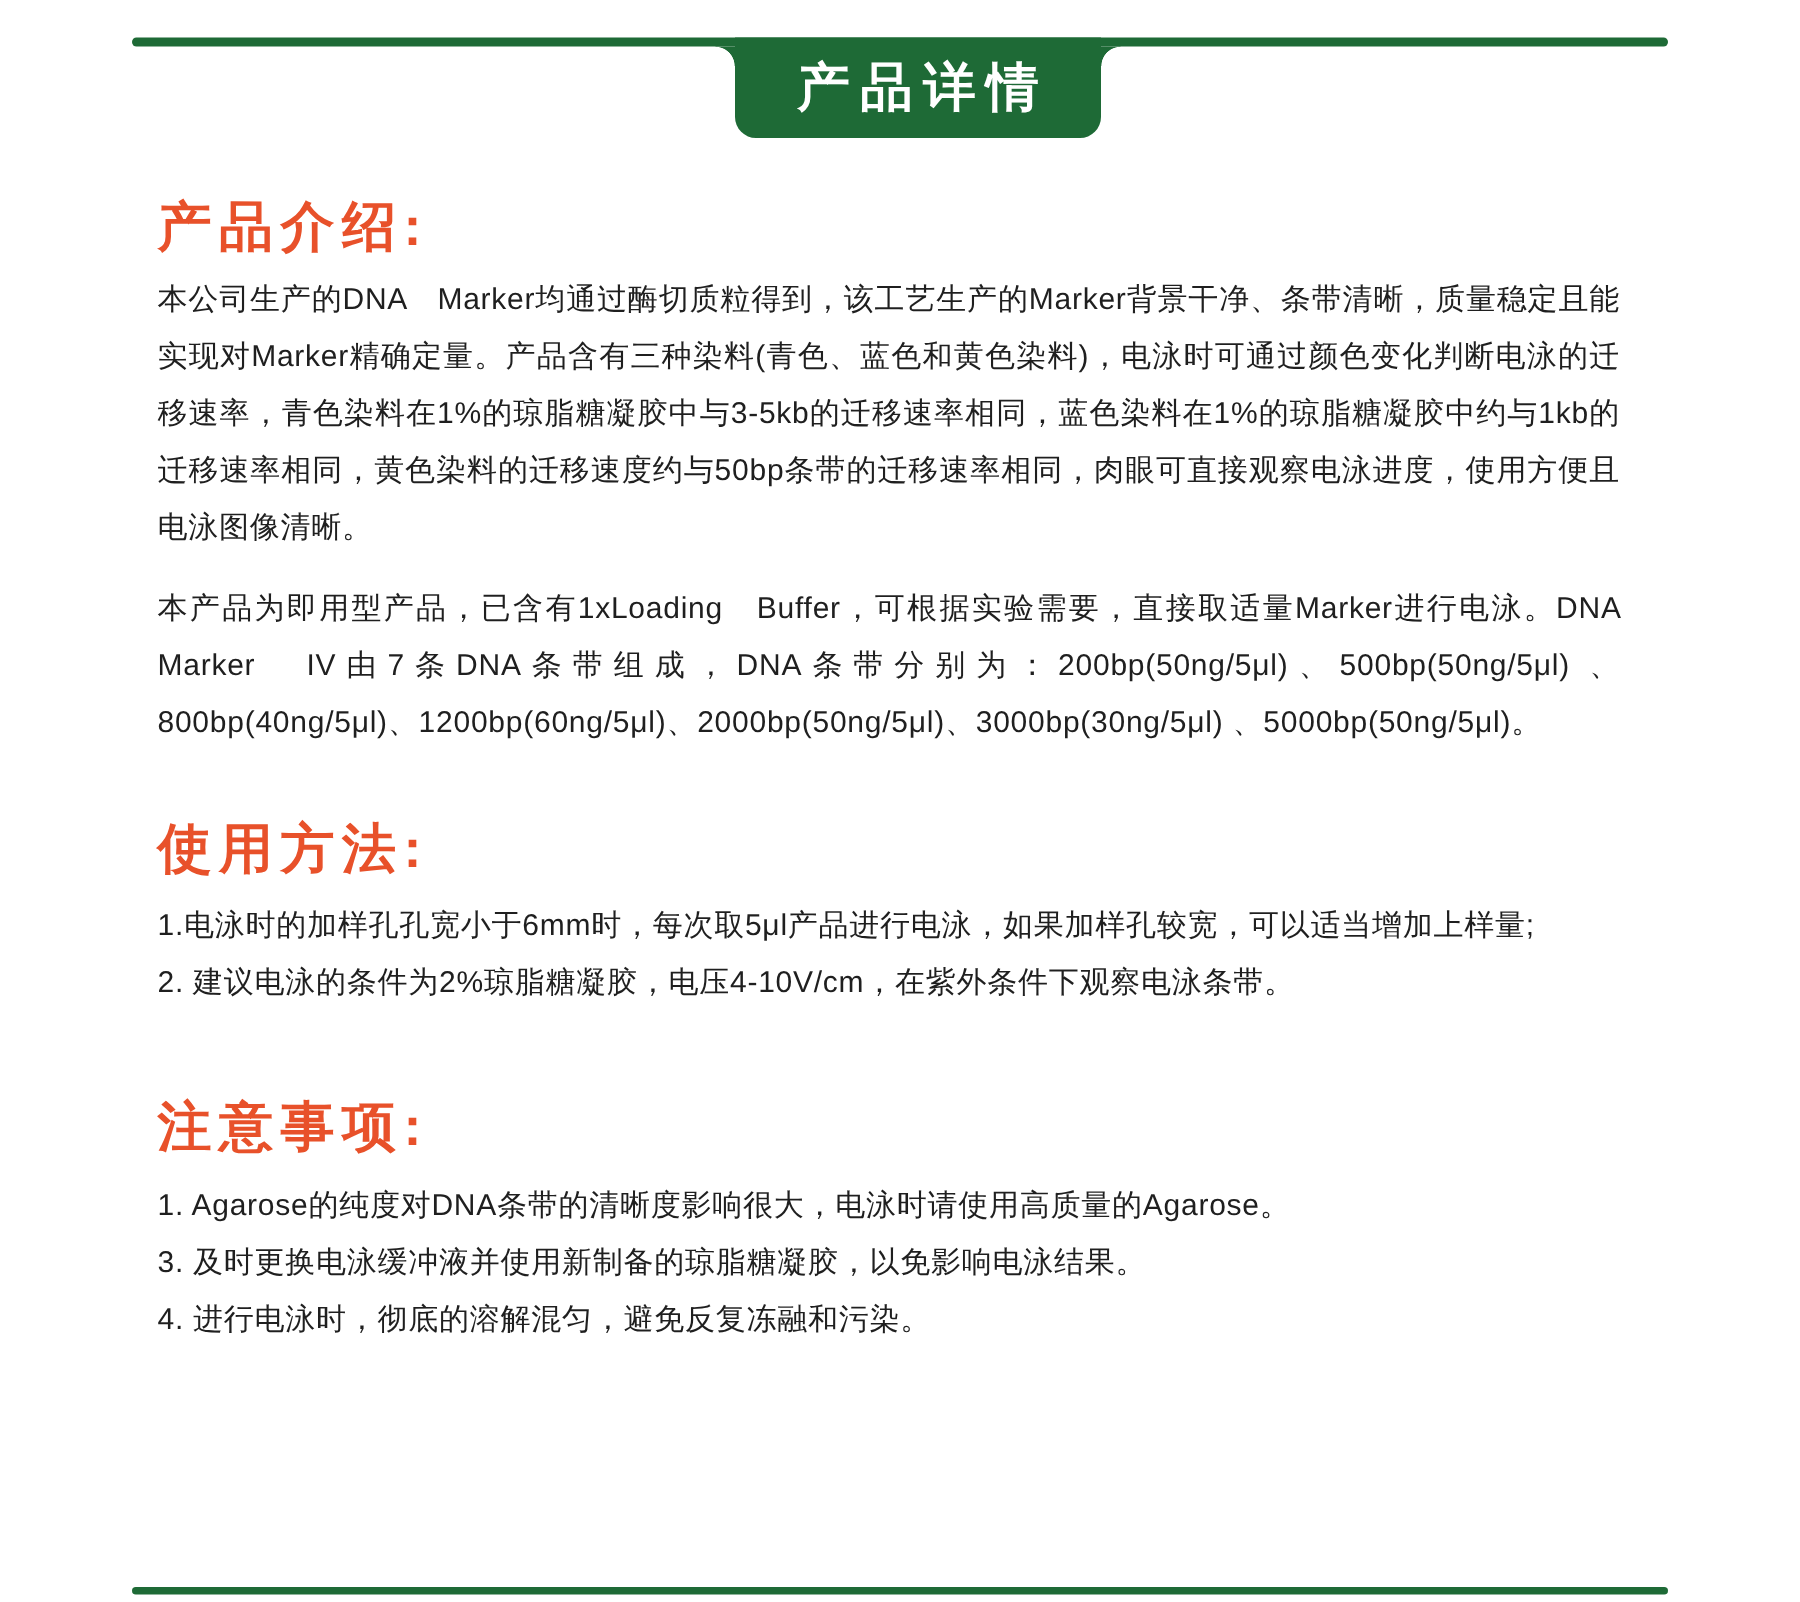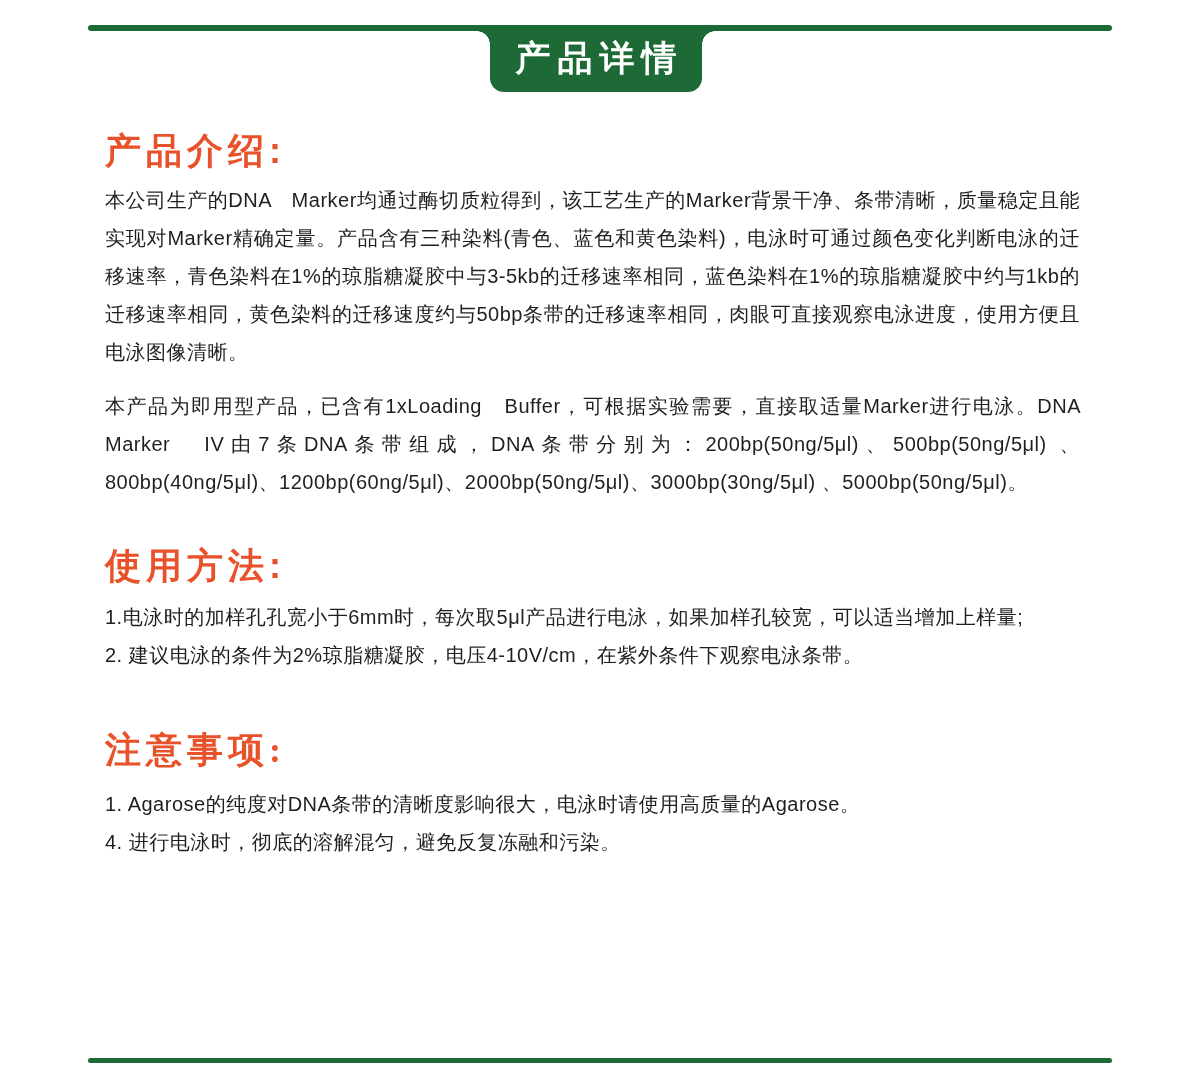--- a/index.html
+++ b/index.html
@@ -27,21 +27,21 @@
     top: 25px;
     width: 1024px;
     height: 6px;
     background: #1e6a36;
     border-radius: 3px;
   }
   .tab {
     position: absolute;
     left: 490px;
     top: 25px;
-    width: 212px;
+    width: 244px;
     height: 67px;
     background: #1e6a36;
     border-radius: 0 0 14px 14px;
     display: flex;
     align-items: center;
     justify-content: center;
   }
   .tab::before {
     content: "";
     position: absolute;
@@ -76,21 +76,21 @@
   .sec-heading {
     color: #e8512a;
     font-size: 36px;
     font-weight: bold;
     letter-spacing: 5px;
     margin: 0;
     line-height: 1.25;
   }
   .h-intro { margin: 32px 0 8px 0; }
   .h-usage { margin: 42px 0 10px 0; }
-  .h-notes { margin: 54px 0 12px 0; font-family: Liberation Serif, serif; }
+  .h-notes { margin: 54px 0 12px 0; }
 
   .body-text {
     font-size: 20px;
     line-height: 38px;
     letter-spacing: 0.5px;
     margin: 0;
     color: #1f1f1f;
     text-align: justify;
     text-justify: inter-ideograph;
   }
@@ -129,20 +129,21 @@
 
     <section>
       <h2 class="sec-heading h-usage">使用方法:</h2>
       <p class="body-text">1.电泳时的加样孔孔宽小于6mm时，每次取5μl产品进行电泳，如果加样孔较宽，可以适当增加上样量;</p>
       <p class="body-text">2. 建议电泳的条件为2%琼脂糖凝胶，电压4-10V/cm，在紫外条件下观察电泳条带。</p>
     </section>
 
     <section>
       <h2 class="sec-heading h-notes">注意事项:</h2>
       <p class="body-text">1. Agarose的纯度对DNA条带的清晰度影响很大，电泳时请使用高质量的Agarose。</p>
+      <p class="body-text">3. 及时更换电泳缓冲液并使用新制备的琼脂糖凝胶，以免影响电泳结果。</p>
       <p class="body-text">4. 进行电泳时，彻底的溶解混匀，避免反复冻融和污染。</p>
     </section>
 
   </main>
 
   <div class="bottom-rule"></div>
 
 </div>
 
 </body></html>

